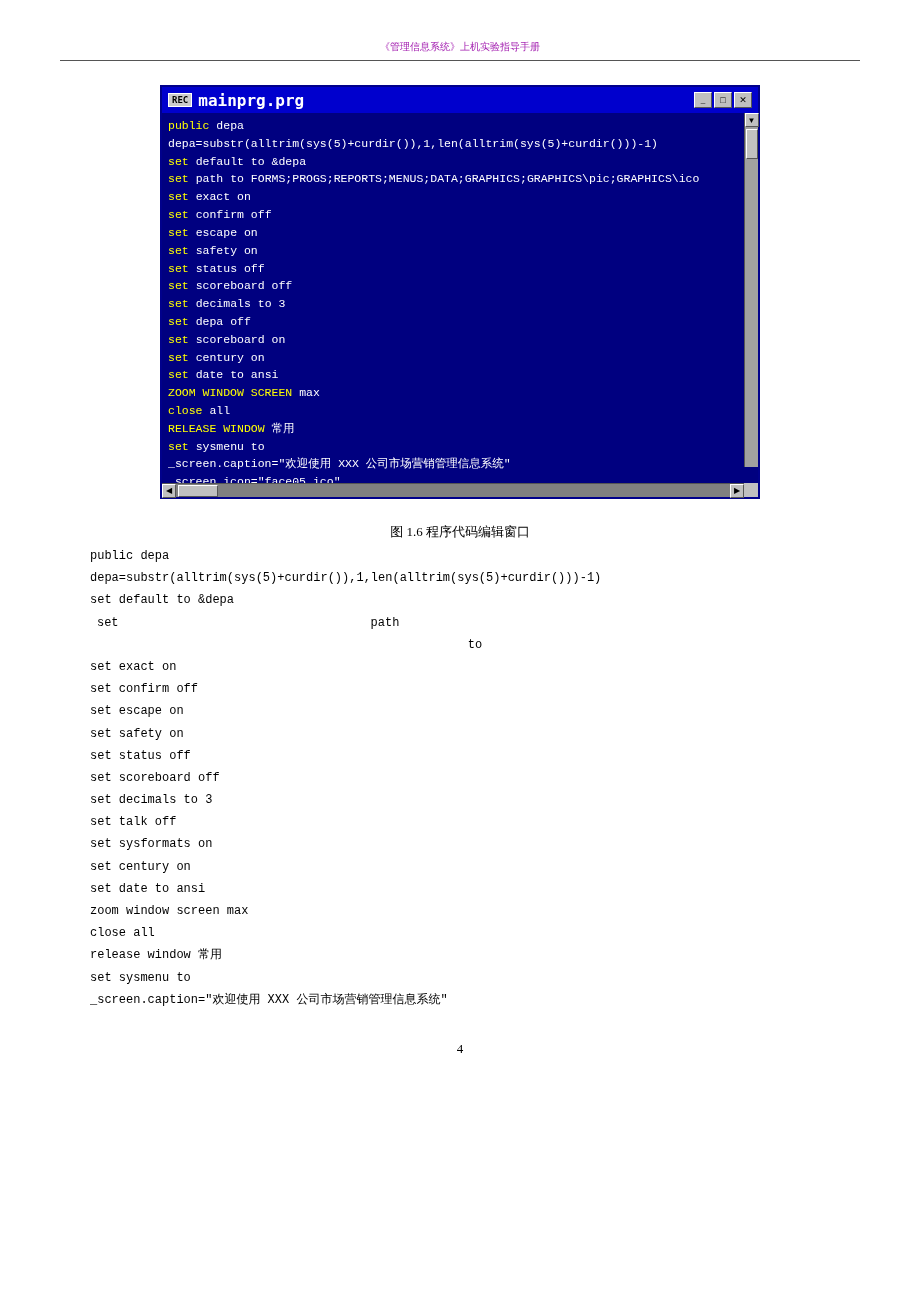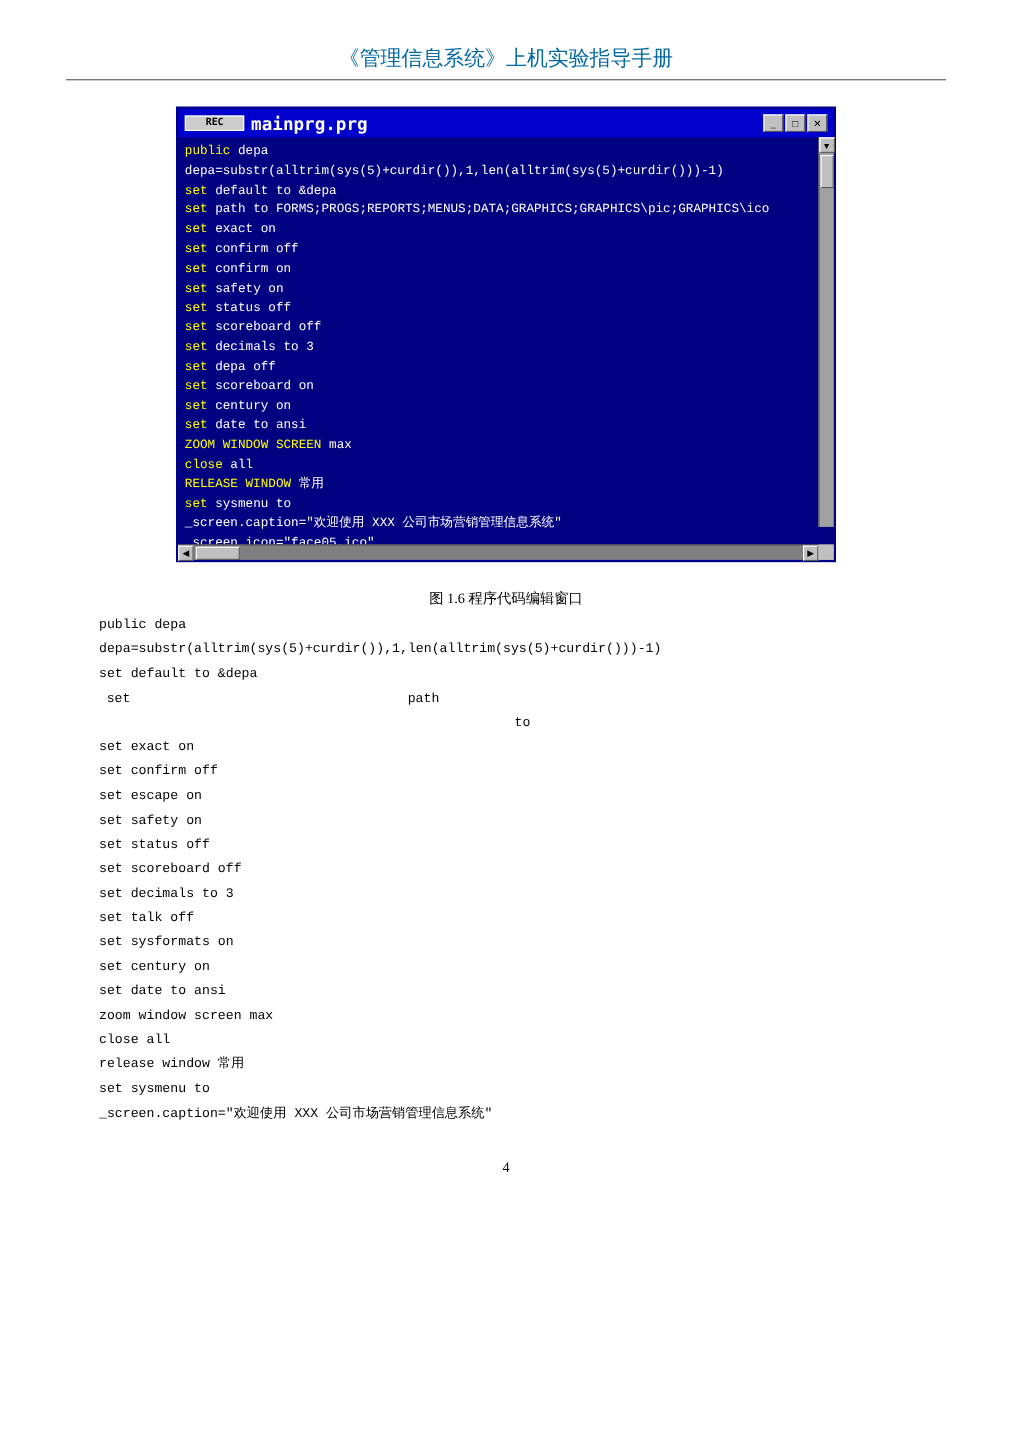--- a/index.html
+++ b/index.html
@@ -7,22 +7,22 @@
       width: 920px;
       min-height: 1302px;
       background: #fff;
       font-family: "SimSun", "宋体", serif;
       font-size: 14px;
       color: #000;
       padding: 40px 60px;
     }
     .page-header {
       text-align: center;
-      font-size: 19px;
-      color: #0369a1;
+      font-size: 10px;
+      color: #a21caf;
       margin-bottom: 6px;
       padding-bottom: 6px;
       border-bottom: 1px solid #555;
     }
     .window-container {
       margin: 24px auto;
       width: 600px;
     }
     .window {
       border: 2px solid #00008B;
@@ -39,21 +39,21 @@
     .titlebar-left {
       display: flex;
       align-items: center;
       gap: 6px;
     }
     .title-icon {
       background: #ccc;
       color: #000;
       font-size: 9px;
       font-weight: bold;
-      padding: 1px 18px;
+      padding: 1px 3px;
       font-family: monospace;
       border: 1px solid #fff;
     }
     .title-text {
       color: #fff;
       font-family: monospace;
       font-weight: bold;
       font-size: 16px;
     }
     .titlebar-buttons {
@@ -196,21 +196,21 @@
       </div>
     </div>
     <div style="display:flex; position:relative;">
       <div class="window-body" style="flex:1; padding-right:18px;">
         <div class="code-line"><span class="kw">public</span> <span class="cn">depa</span></div>
         <div class="code-line"><span class="cn">depa=substr(alltrim(sys(5)+curdir()),1,len(alltrim(sys(5)+curdir()))-1)</span></div>
         <div class="code-line"><span class="kw">set</span> <span class="cn">default to &amp;depa</span></div>
         <div class="code-line"><span class="kw">set</span> <span class="cn">path to FORMS;PROGS;REPORTS;MENUS;DATA;GRAPHICS;GRAPHICS\pic;GRAPHICS\ico</span></div>
         <div class="code-line"><span class="kw">set</span> <span class="cn">exact on</span></div>
         <div class="code-line"><span class="kw">set</span> <span class="cn">confirm off</span></div>
-        <div class="code-line"><span class="kw">set</span> <span class="cn">confirm on</span></div>
+        <div class="code-line"><span class="kw">set</span> <span class="cn">escape on</span></div>
         <div class="code-line"><span class="kw">set</span> <span class="cn">safety on</span></div>
         <div class="code-line"><span class="kw">set</span> <span class="cn">status off</span></div>
         <div class="code-line"><span class="kw">set</span> <span class="cn">scoreboard off</span></div>
         <div class="code-line"><span class="kw">set</span> <span class="cn">decimals to 3</span></div>
         <div class="code-line"><span class="kw">set</span> <span class="cn">depa off</span></div>
         <div class="code-line"><span class="kw">set</span> <span class="cn">scoreboard on</span></div>
         <div class="code-line"><span class="kw">set</span> <span class="cn">century on</span></div>
         <div class="code-line"><span class="kw">set</span> <span class="cn">date to ansi</span></div>
         <div class="code-line"><span class="kw">ZOOM WINDOW SCREEN</span> <span class="cn">max</span></div>
         <div class="code-line"><span class="kw">close</span> <span class="cn">all</span></div>

